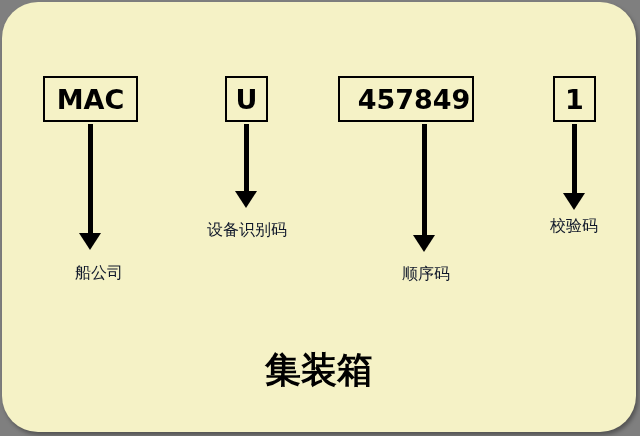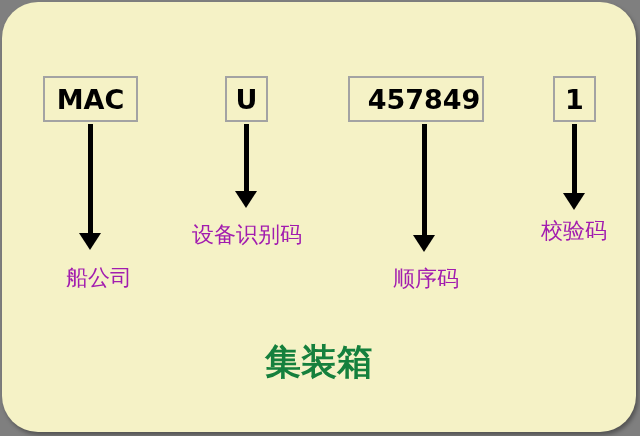--- a/index.html
+++ b/index.html
@@ -21,21 +21,21 @@
     width: 634px;
     height: 430px;
     background: #f5f2c6;
     border-radius: 36px;
     box-shadow: 2px 3px 4px rgba(0,0,0,0.35);
   }
   .code-box {
     position: absolute;
     top: 74px;
     height: 46px;
-    border: 2px solid #a3a3a3;
+    border: 2px solid #000000;
     background: transparent;
     display: flex;
     align-items: center;
     justify-content: center;
     font-size: 27px;
     font-weight: 600;
     color: #000;
     box-sizing: border-box;
   }
   .arrow {
@@ -52,48 +52,48 @@
   }
   .arrow-head {
     width: 0;
     height: 0;
     border-left: 11px solid transparent;
     border-right: 11px solid transparent;
     border-top: 17px solid #000;
   }
   .seg-label {
     position: absolute;
-    color: #a21caf;
-    font-size: 22px;
+    color: #0f172a;
+    font-size: 16px;
     font-weight: 500;
     white-space: nowrap;
     transform: translateX(-50%);
   }
   .diagram-title {
     position: absolute;
     left: 50%;
     transform: translateX(-50%);
-    top: 336px;
+    top: 344px;
     font-size: 36px;
     font-weight: 700;
-    color: #15803d;
+    color: #000000;
     white-space: nowrap;
     font-family: Liberation Serif, serif;
   }
 </style>
 </head>
 <body>
 
 <div class="panel">
 
   <div class="code-box" style="left:41px; width:95px;">MAC</div>
 
   <div class="code-box" style="left:223px; width:43px;">U</div>
 
-  <div class="code-box" style="left:346px; width:136px;padding-left:16px;">457849</div>
+  <div class="code-box" style="left:336px; width:136px;padding-left:16px;">457849</div>
 
   <div class="code-box" style="left:551px; width:43px;">1</div>
 
   <div class="arrow" style="left:77px; top:122px; height:126px;">
     <div class="arrow-line"></div>
     <div class="arrow-head"></div>
   </div>
 
   <div class="arrow" style="left:233px; top:122px; height:84px;">
     <div class="arrow-line"></div>

